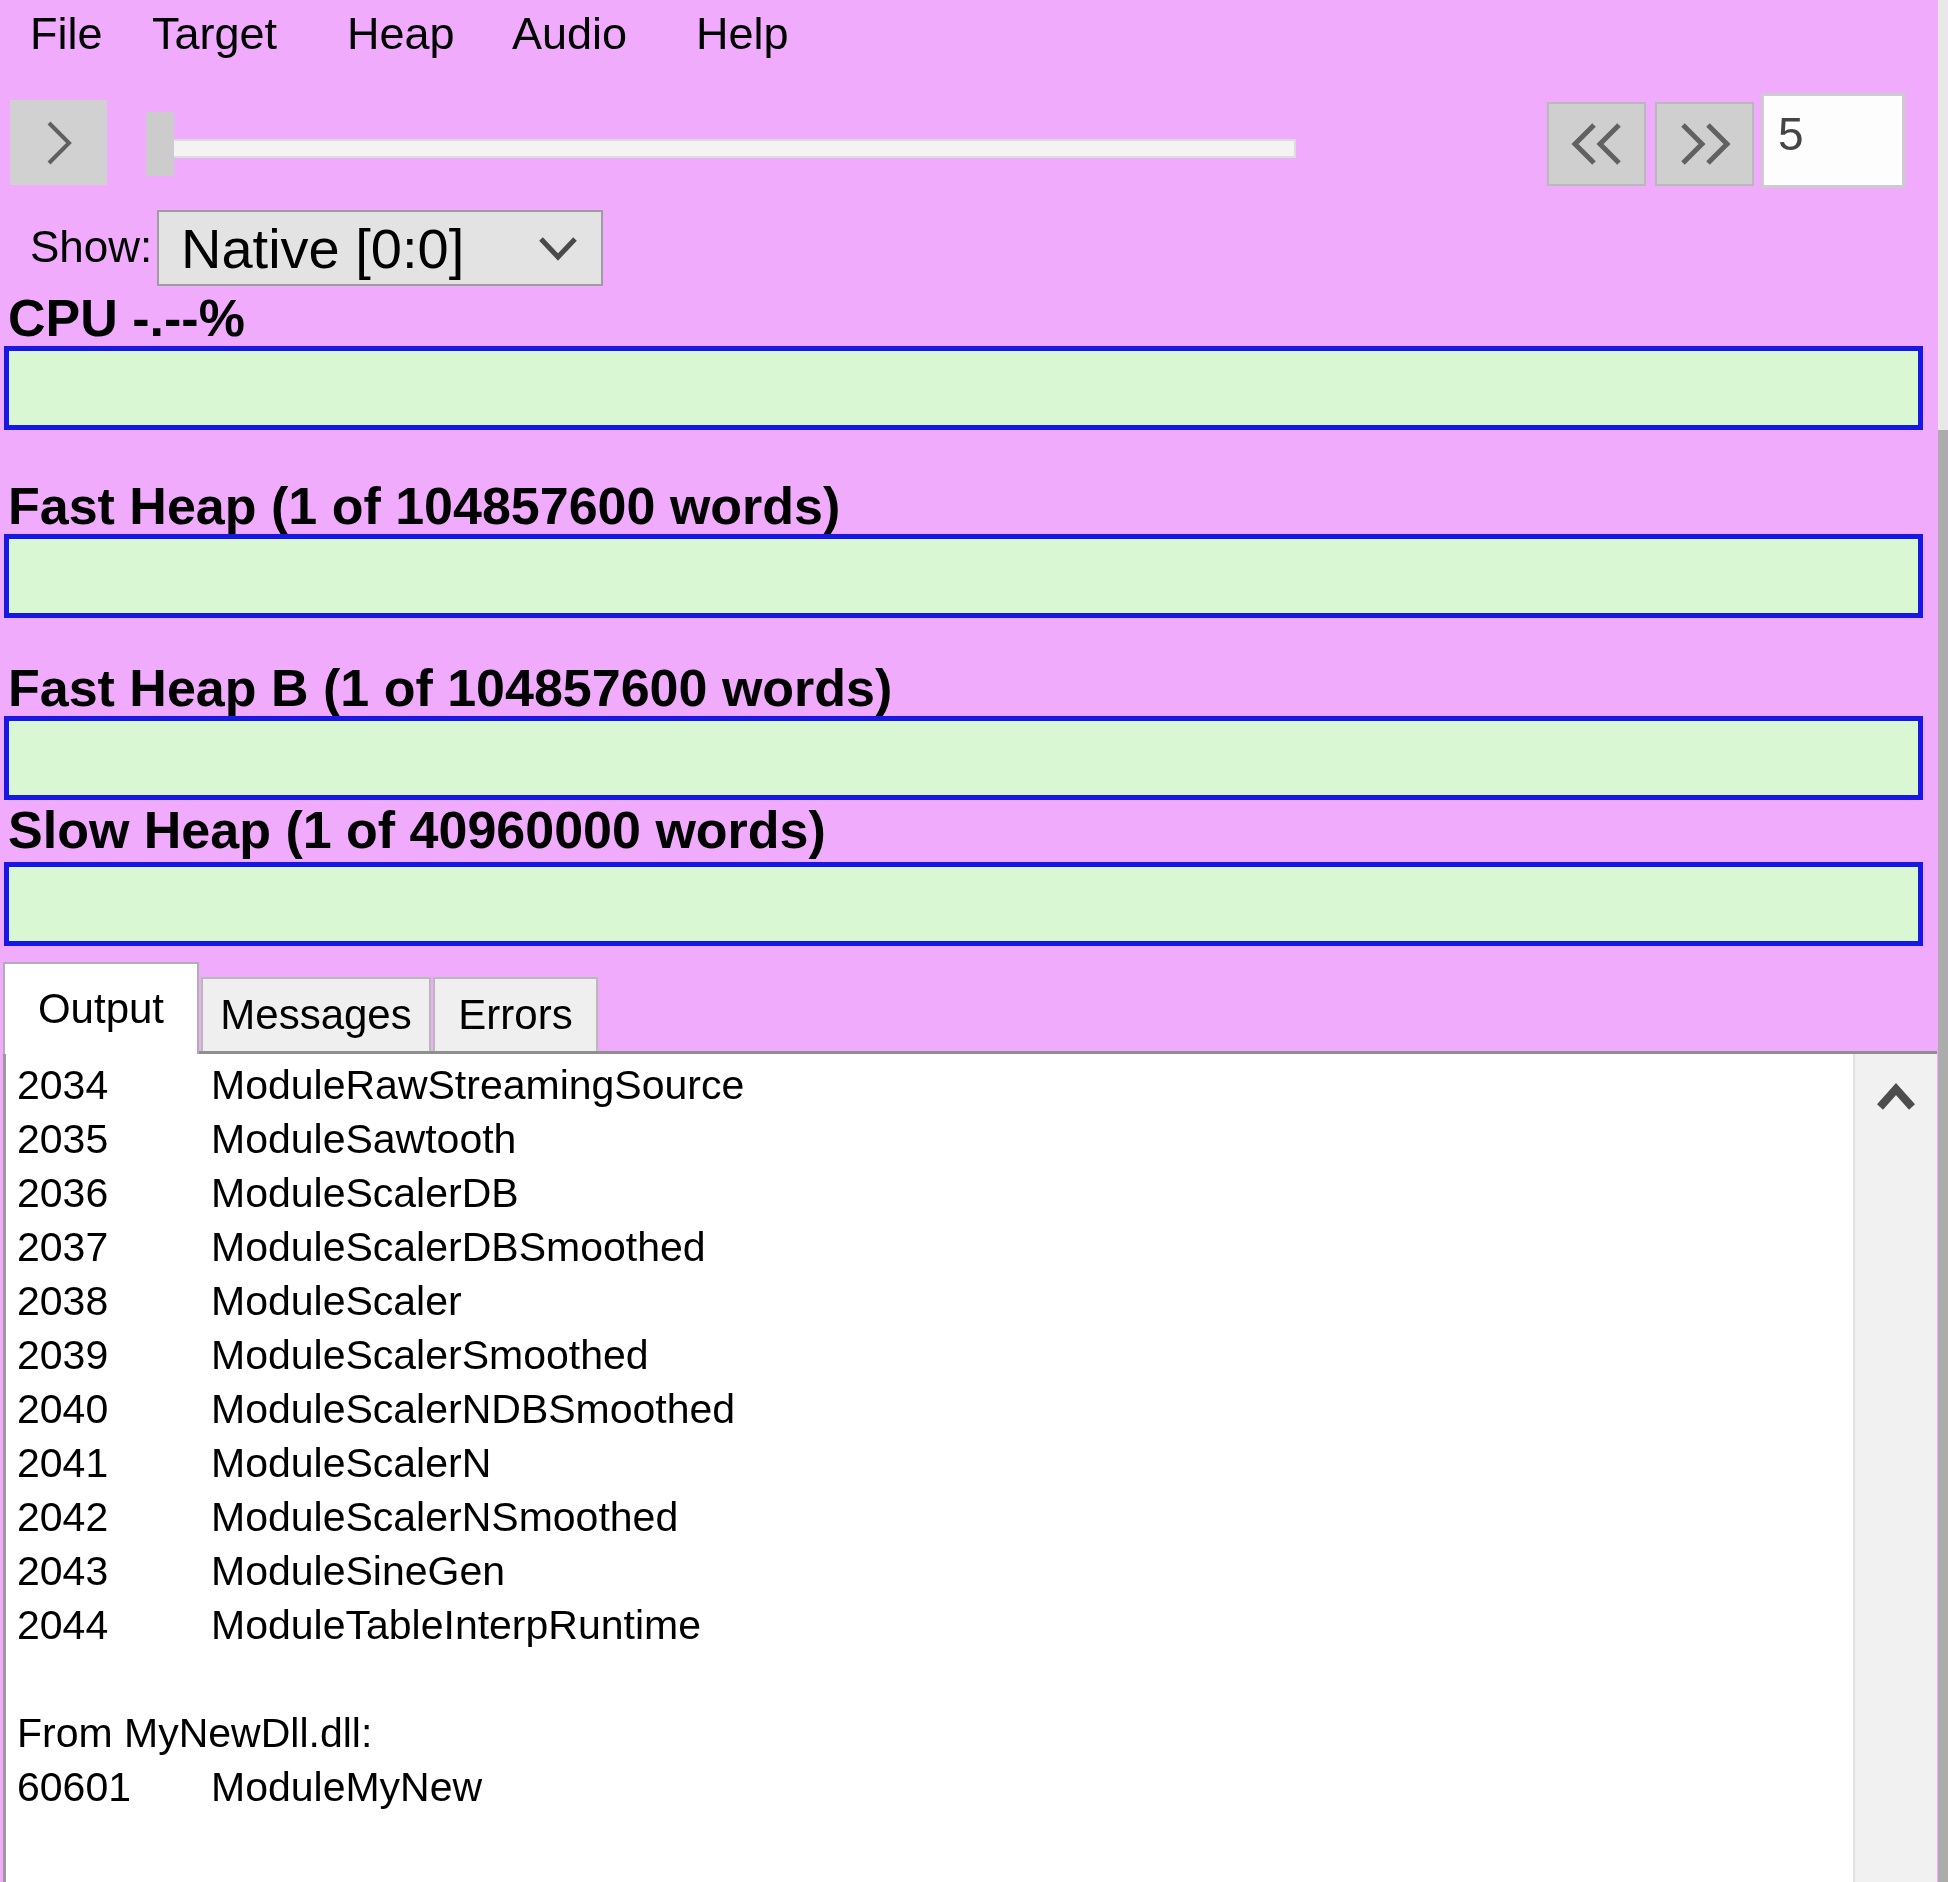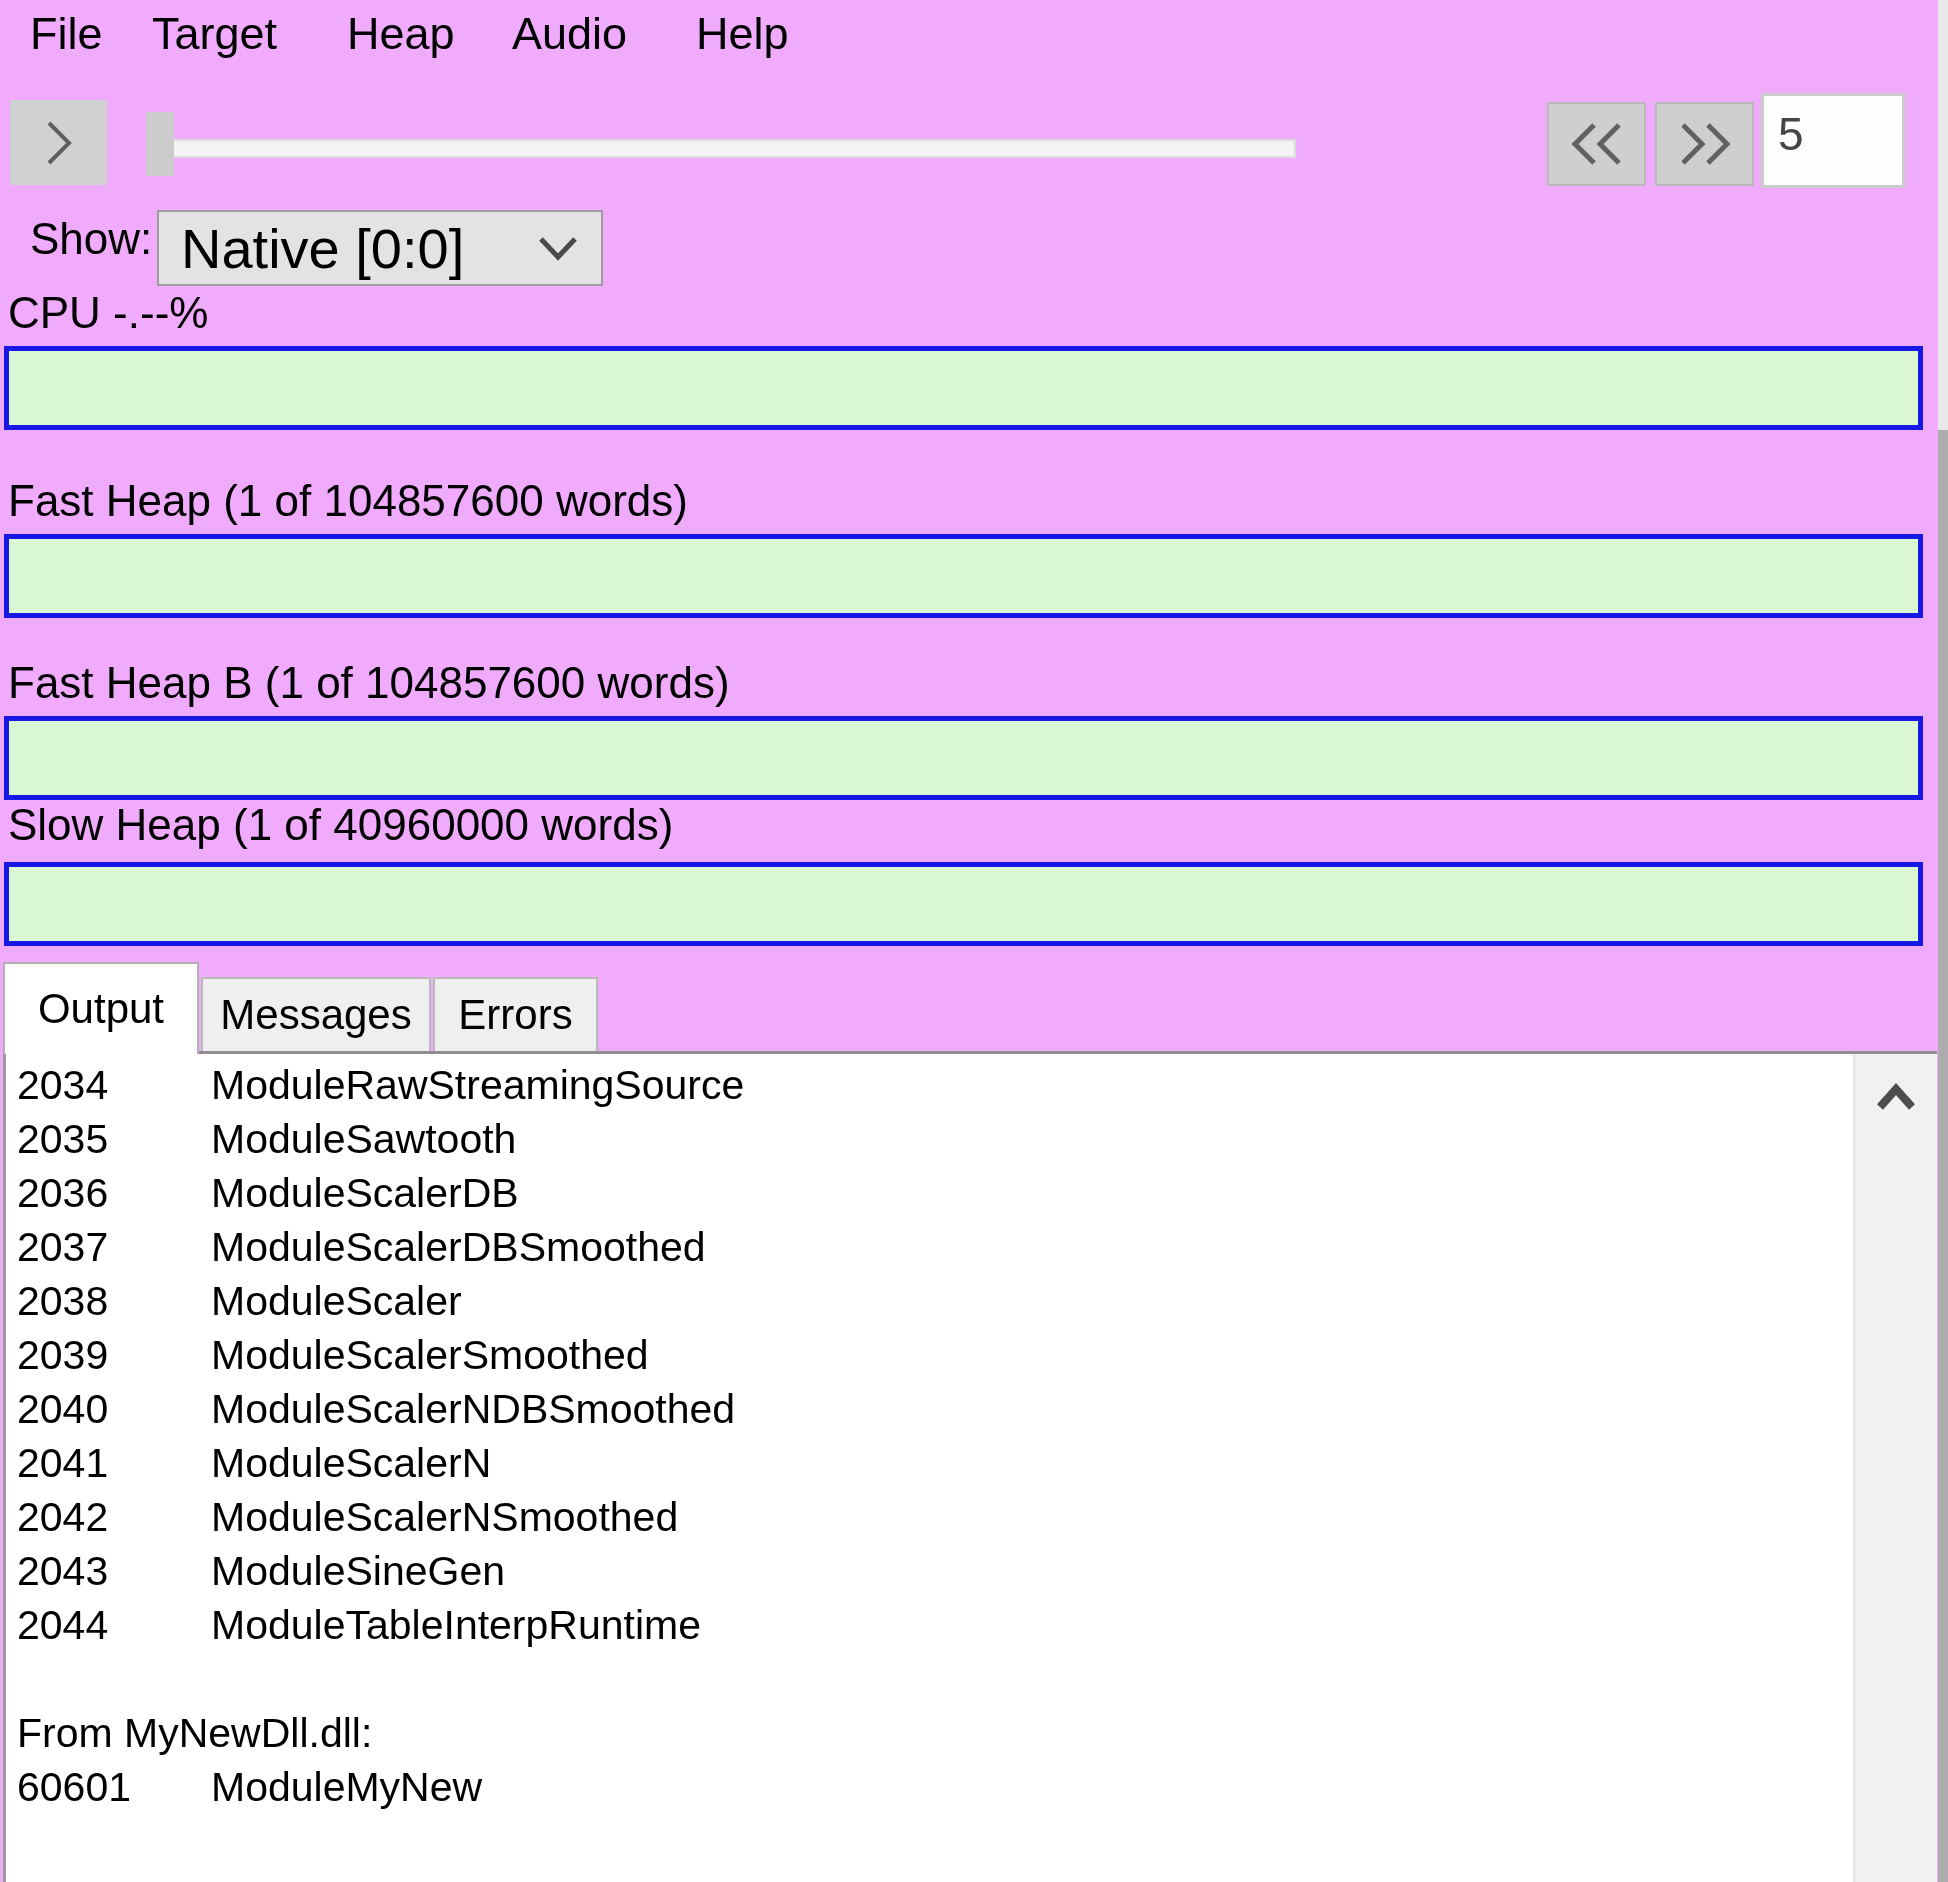--- a/index.html
+++ b/index.html
@@ -14,28 +14,28 @@
   .btn{position:absolute;background:#cfcfcf;border:2px solid #b9b9b9;display:flex;align-items:center;justify-content:center;}
   #run-btn{left:10px;top:100px;width:97px;height:85px;background:#d1d1d1;border:none;}
   #prev-btn{left:1547px;top:102px;width:99px;height:84px;}
   #next-btn{left:1655px;top:102px;width:99px;height:84px;}
   #counter{position:absolute;left:1761px;top:93px;width:144px;height:95px;background:#fdfdfd;
     border:3px solid #cccccc;font-size:46px;color:#454545;padding:0 0 14px 14px;outline:none;}
   .slider-track{position:absolute;left:150px;top:139px;width:1146px;height:19px;background:#f3f3f3;border:2px solid #dcdcdc;}
   .slider-thumb{position:absolute;left:146px;top:112px;width:28px;height:64px;background:#cccccc;}
 
   
-  #show-label{position:absolute;left:30px;top:214px;font-size:44px;color:#000;}
+  #show-label{position:absolute;left:30px;top:222px;font-size:44px;color:#000;}
   #show-dd{position:absolute;left:157px;top:210px;width:446px;height:76px;background:#e3e3e3;
     border:2px solid #9d9d9d;display:flex;align-items:center;}
   #show-dd .dd-text{font-size:56px;color:#000;margin-left:22px;flex:1;}
   #show-dd svg{margin-right:20px;}
 
   
-  .meter-label{position:absolute;left:8px;font-size:44px;color:#000;white-space:pre;}
+  .meter-label{position:absolute;left:8px;font-size:52px;color:#000;white-space:pre;font-weight:bold;}
   .meter-bar{position:absolute;left:4px;width:1919px;height:84px;background:#d9f7d3;border:5px solid #1818e6;}
 
   
   .tab{position:absolute;font-size:42px;color:#000;display:flex;align-items:center;justify-content:center;}
   #tab-output{left:3px;top:962px;width:196px;height:92px;background:#ffffff;border:2px solid #b0b0b0;border-bottom:none;z-index:3;}
   #tab-messages{left:201px;top:977px;width:230px;height:74px;background:#efefef;border:2px solid #b9b9b9;border-bottom:none;}
   #tab-errors{left:433px;top:977px;width:165px;height:74px;background:#efefef;border:2px solid #b9b9b9;border-bottom:none;text-align:center;}
 
   
   #output-panel{position:absolute;left:3px;top:1051px;width:1934px;height:831px;background:#ffffff;

